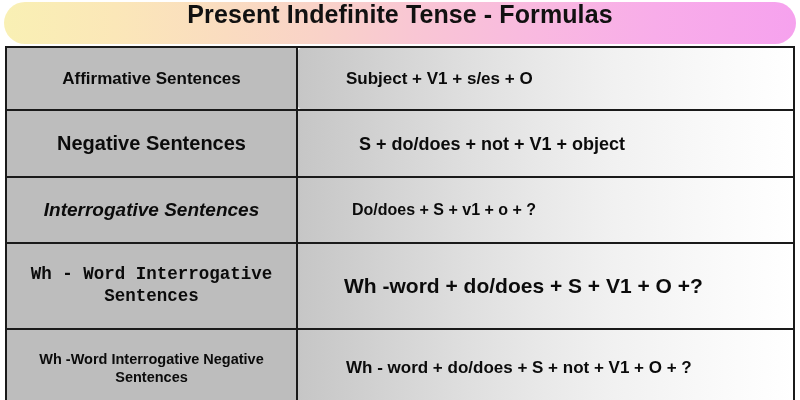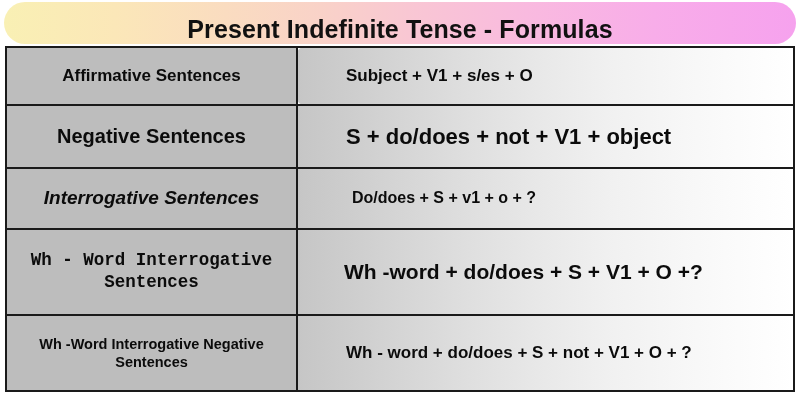--- a/index.html
+++ b/index.html
@@ -32,21 +32,21 @@
     background: linear-gradient(90deg,
         #f9f0b4 0%,
         #fbe7b8 14%,
         #fadcc0 28%,
         #f9d2c8 40%,
         #f9c6d4 52%,
         #f9badf 66%,
         #f8ade9 82%,
         #f6a2ee 100%);
     display: flex;
-    align-items: flex-end;
+    align-items: flex-start;
     justify-content: center;
     overflow: hidden;
   }
   .title-banner .title-text {
     font-size: 25px;
     font-weight: bold;
     color: #111111;
     letter-spacing: 0.1px;
     white-space: nowrap;
     line-height: 1;
@@ -73,21 +73,21 @@
   }
 
   .cell-type {
     width: 291px;
     background: #bdbdbd;
     border-right: 2px solid #1a1a1a;
     text-align: center;
     vertical-align: middle;
     color: #0b0b0b;
     font-weight: bold;
-    padding: 12px 6px;
+    padding: 20px 6px;
     line-height: 1.25;
     box-sizing: border-box;
   }
 
   .cell-formula {
     background: linear-gradient(90deg,
         #c6c6c6 0%,
         #cdcdcd 10%,
         #d6d6d6 22%,
         #e0e0e0 36%,
@@ -103,21 +103,21 @@
     padding: 2px 10px 2px 52px;
     line-height: 1.25;
     box-sizing: border-box;
   }
 
   
   .r0 .cell-type    { font-size: 17px; }
   .r0 .cell-formula { font-size: 17px; padding-left: 48px; border-radius: 7px; }
 
   .r1 .cell-type    { font-size: 20px; text-align: center; }
-  .r1 .cell-formula { font-size: 22px; padding-left: 48px; }
+  .r1 .cell-formula { font-size: 18px; padding-left: 61px; }
 
   .r2 .cell-type    { font-size: 19px; font-style: italic; }
   .r2 .cell-formula { font-size: 16px; padding-left: 54px; }
 
   .r3 .cell-type    { font-size: 17.5px; }
   .r3 .cell-formula { font-size: 17px; padding-left: 42px; }
 
   .r4 .cell-type    { font-size: 17.5px; font-family: Liberation Mono, monospace; }
   .r4 .cell-formula { font-size: 21px; padding-left: 46px; }
 

